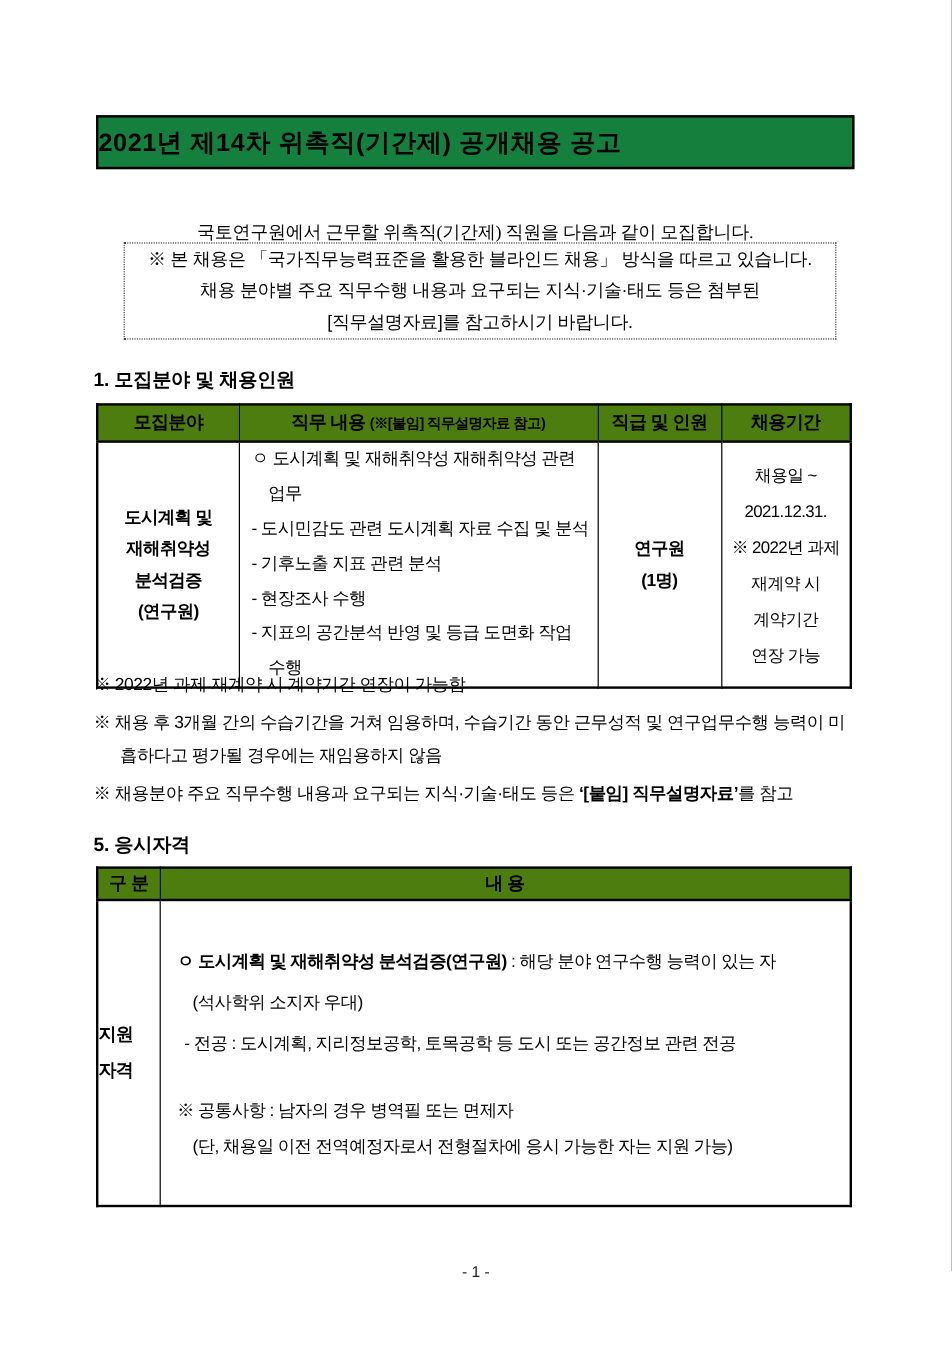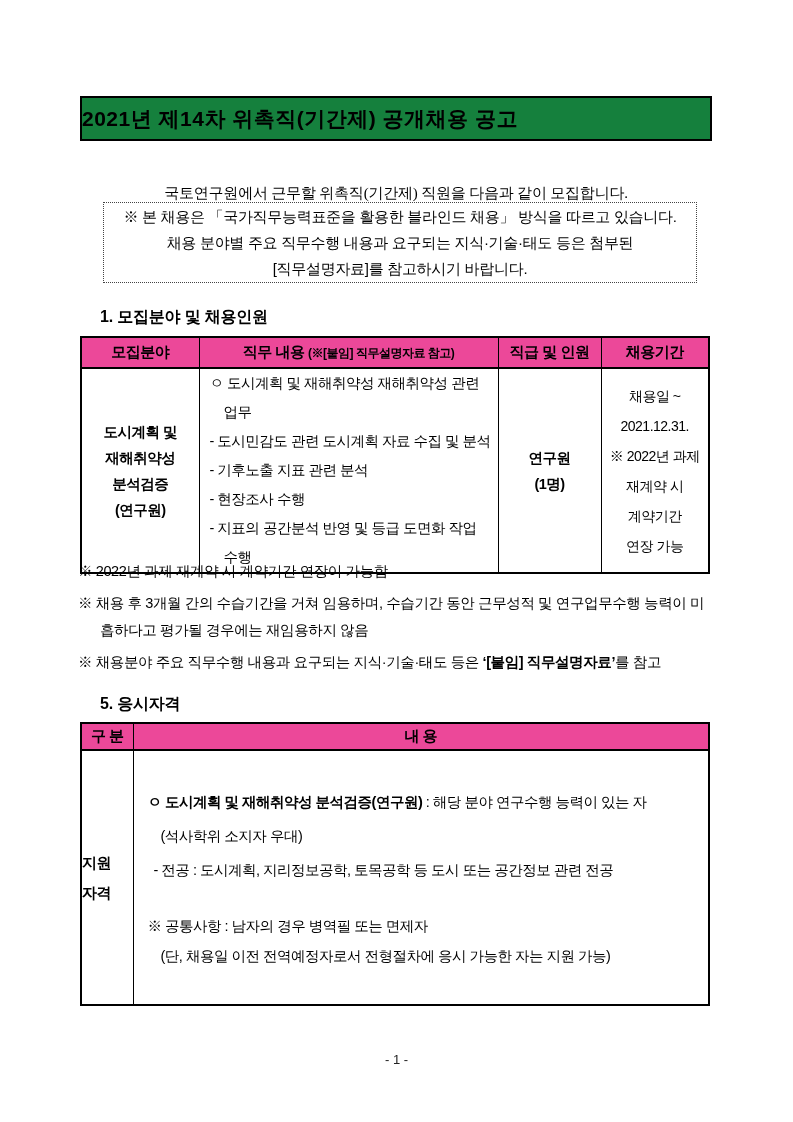--- a/index.html
+++ b/index.html
@@ -26,34 +26,34 @@
   }
   .notice-box {
     position: absolute; top: 202px; left: 103px; width: 594px; height: 81px;
     box-sizing: border-box;
     border: 1px dotted #444;
     display: flex; flex-direction: column; justify-content: center;
     font-size: 15px; line-height: 26px; text-align: center; letter-spacing: -0.3px;
   }
   .sec-heading {
     position: absolute; left: 78px; width: 634px;
-    font-size: 16px; font-weight: bold; letter-spacing: -0.2px; margin-left: 22px;
+    font-size: 16px; font-weight: bold; letter-spacing: -0.2px;
   }
   .sec1-heading { top: 307px; }
   .sec2-heading { top: 694px; }
 
   table.doc {
     position: absolute; left: 80px; width: 628px;
     border-collapse: collapse; table-layout: fixed;
     font-size: 14.5px; letter-spacing: -0.5px;
   }
   table.doc, table.doc th, table.doc td { border: 1px solid #000; }
   table.doc { border: 2px solid #000; }
   table.doc th {
-    background: #ec4899; font-weight: bold; font-size: 15px;
+    background: #4d7c0f; font-weight: bold; font-size: 15px;
     border-bottom: 2px solid #000; padding: 0;
   }
   .table1 { top: 336px; }
   .table1 th { height: 29px; }
   .table1 td { height: 190px; vertical-align: middle; padding: 0; }
   .th-sub { font-size: 12px; font-weight: bold; }
   .cell-center { text-align: center; line-height: 26px; }
   .cell-bold { font-weight: bold; }
   .duties { padding: 0 6px 0 10px; }
   .duty-line { line-height: 29px; padding-left: 14px; text-indent: -14px; word-break: break-all; }

